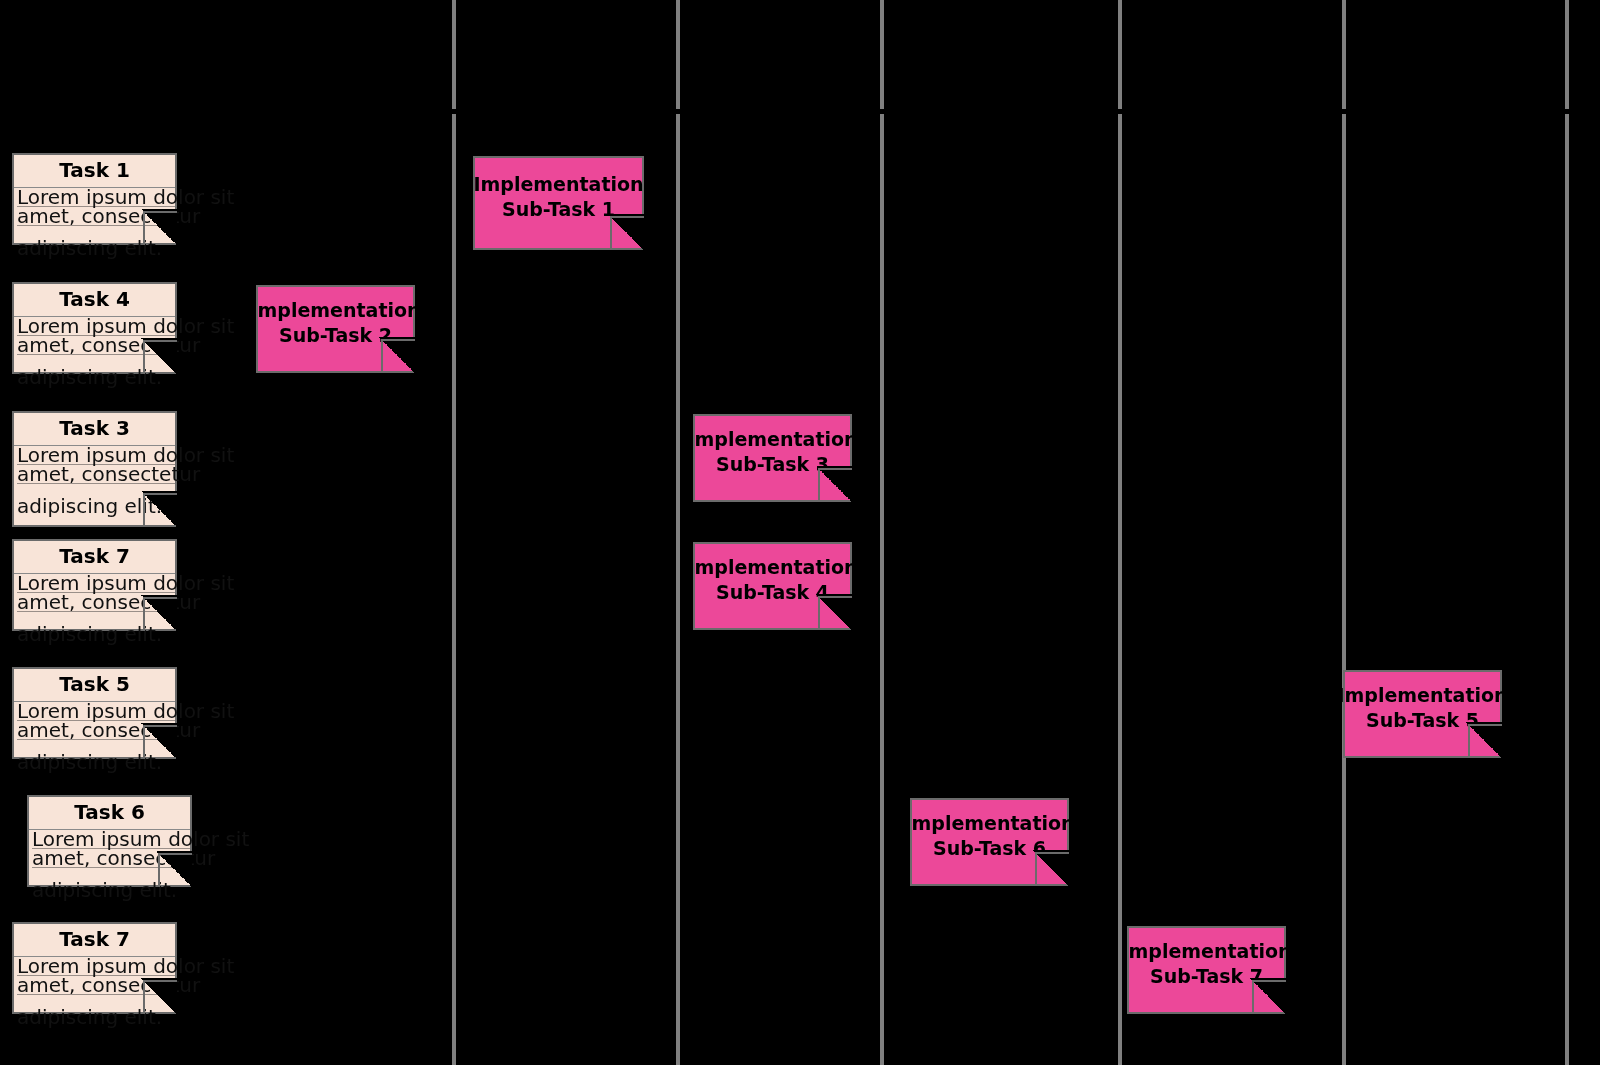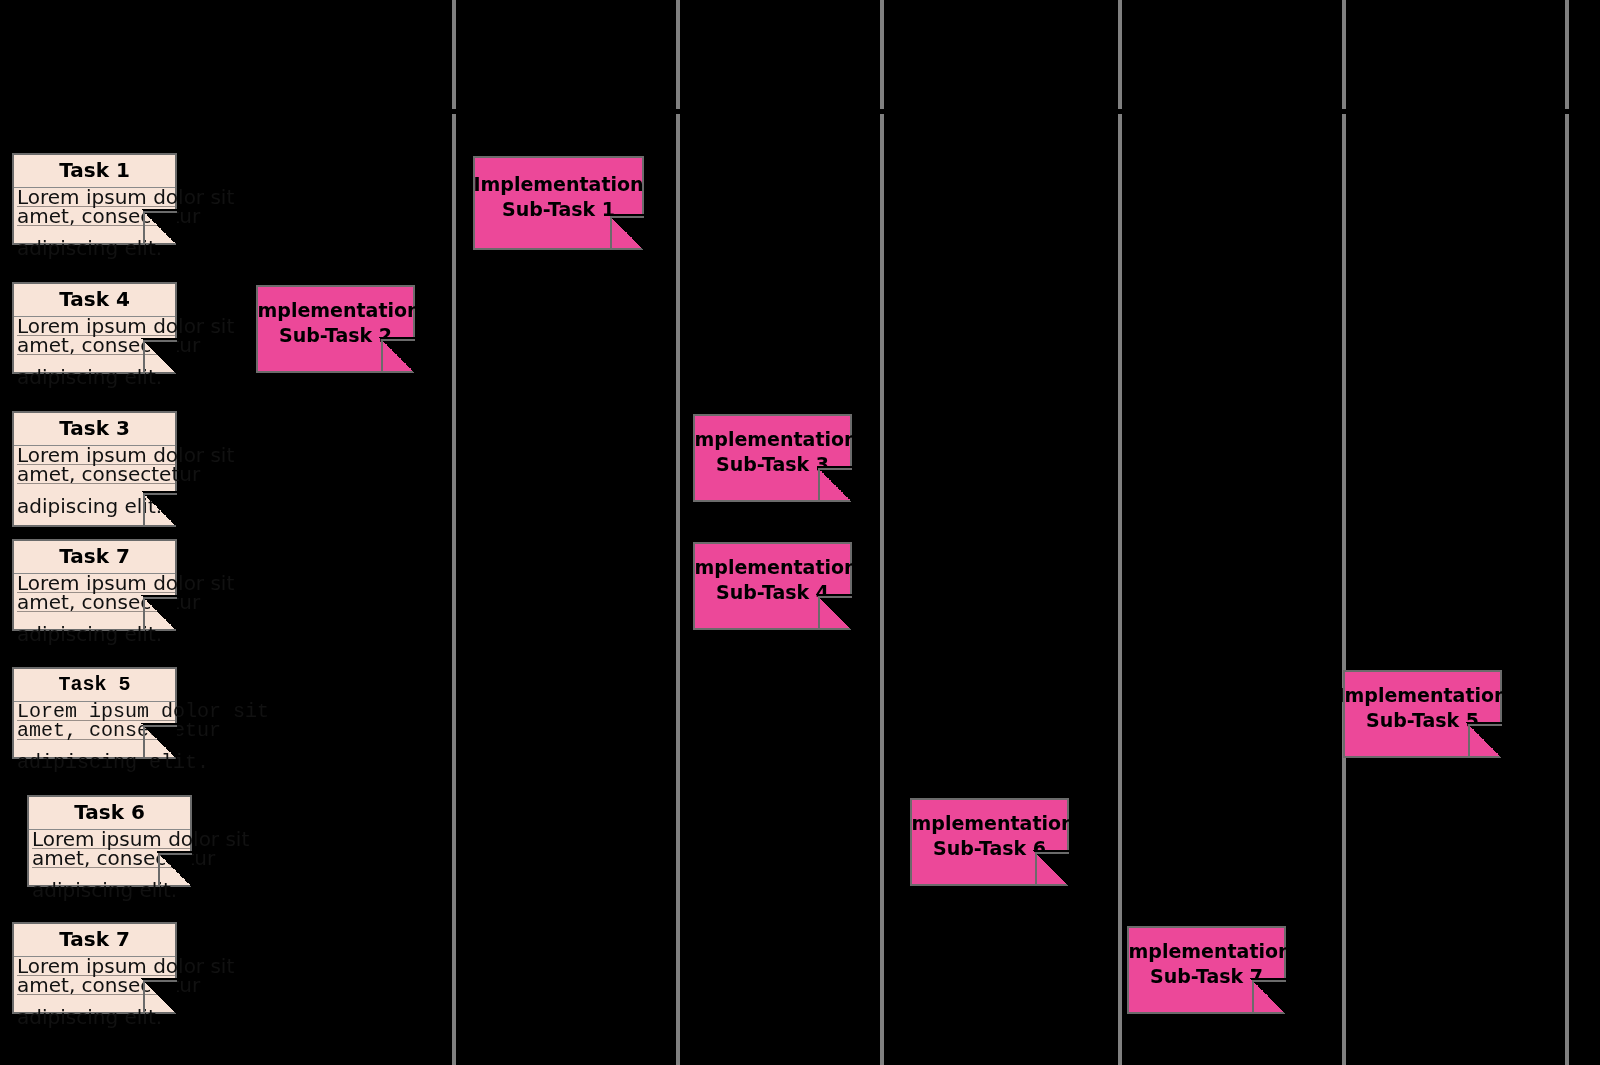--- a/index.html
+++ b/index.html
@@ -139,21 +139,21 @@
     <div class="note task-note" style="left: 12px; top: 539px; height: 92px;">
       <div class="t-head">Task 7</div>
       <div class="t-body">
         <div class="t-line">Lorem ipsum dolor sit</div>
         <div class="t-line">amet, consectetur</div>
         <div class="t-line">adipiscing elit.</div>
       </div>
       <div class="fold-tri"></div>
       <div class="fold-edge"></div>
     </div>
-    <div class="note task-note" style="left: 12px; top: 667px; height: 92px; font-family: Liberation Mono, monospace;">
+    <div class="note task-note" style="left: 12px; top: 667px; height: 92px;">
       <div class="t-head">Task 5</div>
       <div class="t-body">
         <div class="t-line">Lorem ipsum dolor sit</div>
         <div class="t-line">amet, consectetur</div>
         <div class="t-line">adipiscing elit.</div>
       </div>
       <div class="fold-tri"></div>
       <div class="fold-edge"></div>
     </div>
     <div class="note task-note" style="left: 27px; top: 795px; height: 92px;">

